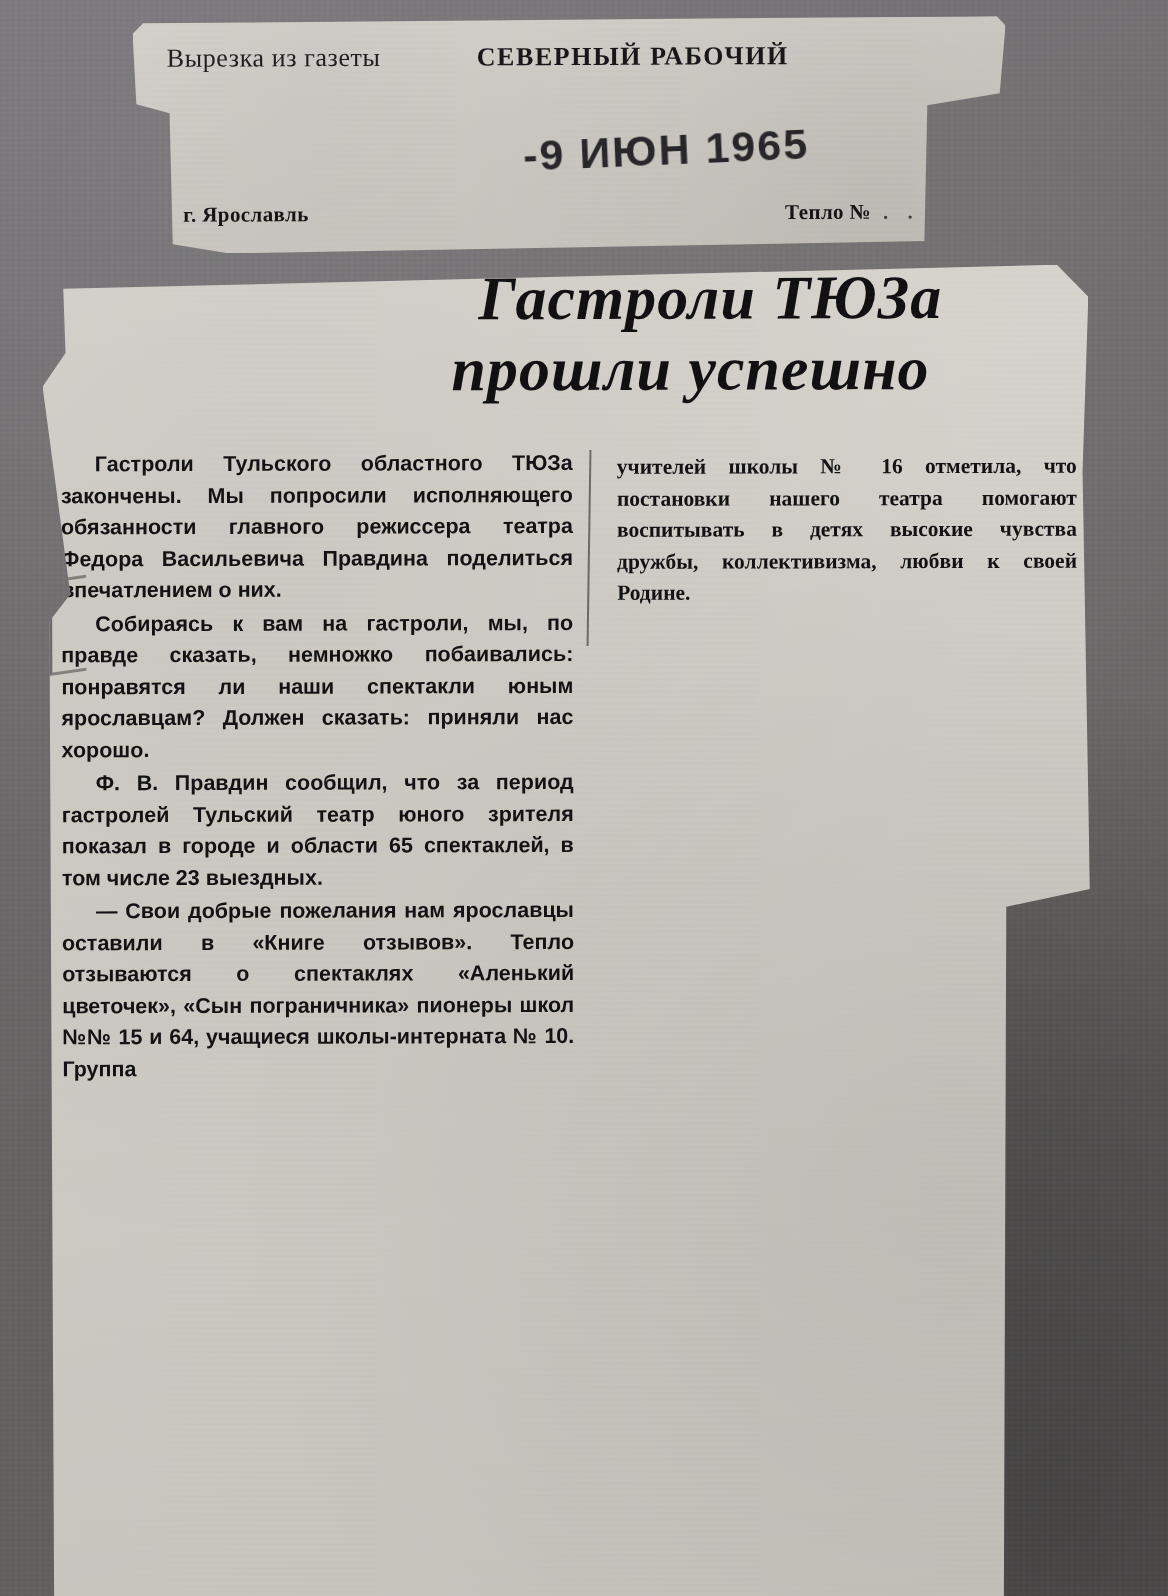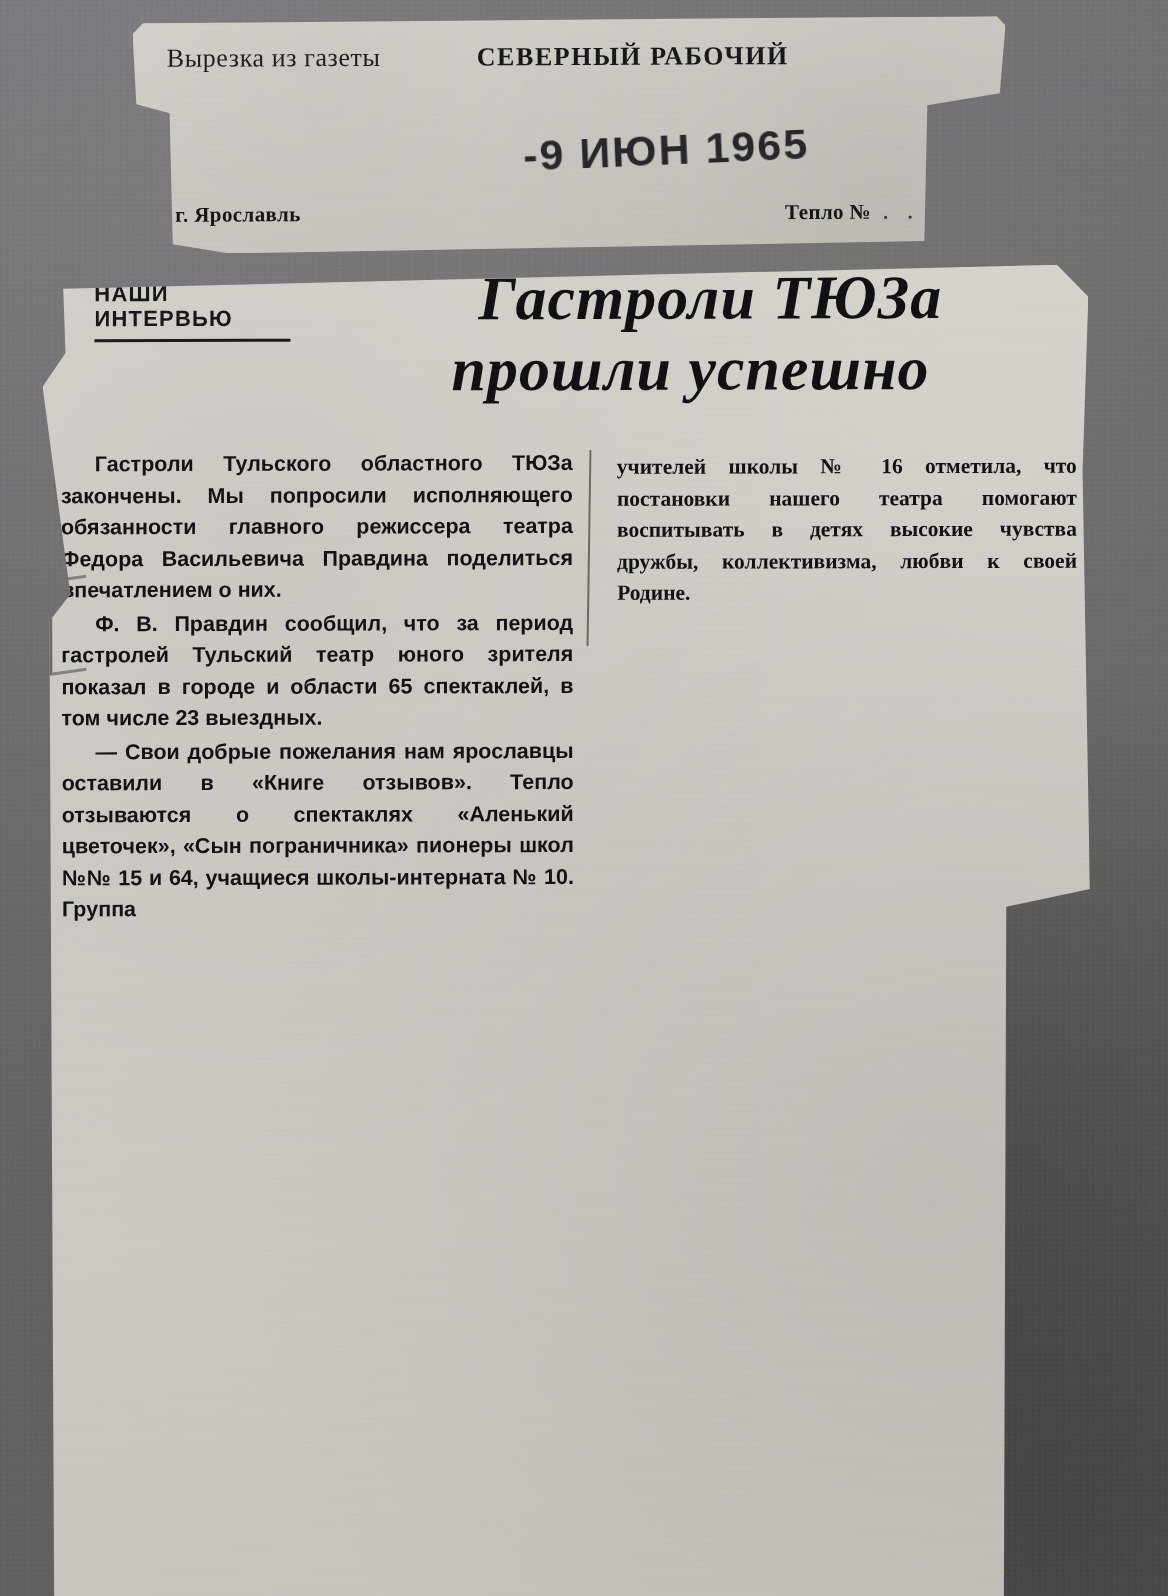--- a/index.html
+++ b/index.html
@@ -114,21 +114,21 @@
     right: 40px;
     display: flex;
     justify-content: space-between;
     align-items: baseline;
   }
   .city {
     font-family: "Liberation Serif", serif;
     font-weight: bold;
     font-size: 21px;
     letter-spacing: .4px;
-    margin-left: 8px;
+    margin-left: 16px;
   }
   .gazeta-no {
     font-family: "Liberation Serif", serif;
     font-weight: bold;
     font-size: 21px;
     letter-spacing: .4px;
     margin-right: 22px;
   }
   .gazeta-no .dots {
     letter-spacing: 7px;
@@ -279,37 +279,33 @@
       <span>Тепло №</span><span class="dots">. . .</span>
     </span>
   </div>
 </div>
 
 <div class="slip" id="article-slip">
 
   <div class="notch"></div>
 
   <div class="head-area">
-    <div class="rubric">
-      <div class="line">НАШИ</div>
-      <div class="line">ИНТЕРВЬЮ</div>
-      <div class="rule"></div>
-    </div>
 
     <div class="headline">
       <div class="h1">Гастроли ТЮЗа</div>
       <div class="h2">прошли успешно</div>
     </div>
   </div>
 
   <div class="divider"></div>
 
   <div class="cols">
     <div class="col" id="col-left">
       <p>Гастроли Тульского областного ТЮЗа закончены. Мы попросили исполняющего обязанности главного режиссера театра Федора Васильевича Правдина поделиться впечатлением о них.</p>
+      <p>Собираясь к вам на гастроли, мы, по правде сказать, немножко побаивались: понравятся ли наши спектакли юным ярославцам? Должен сказать: приняли нас хорошо.</p>
       <p>Ф. В. Правдин сообщил, что за период гастролей Тульский театр юного зрителя показал в городе и области 65 спектаклей, в том числе 23 выездных.</p>
       <p>— Свои добрые пожелания нам ярославцы оставили в «Книге отзывов». Тепло отзываются о спектаклях «Аленький цветочек», «Сын пограничника» пионеры школ №№ 15 и 64, учащиеся школы-интерната № 10. Группа</p>
     </div>
 
     <div class="col" id="col-right">
       <p class="noindent">учителей школы № 16 отметила, что постановки нашего театра помогают воспитывать в детях высокие чувства дружбы, коллективизма, любви к своей Родине.</p>
     </div>
   </div>
 </div>
 

